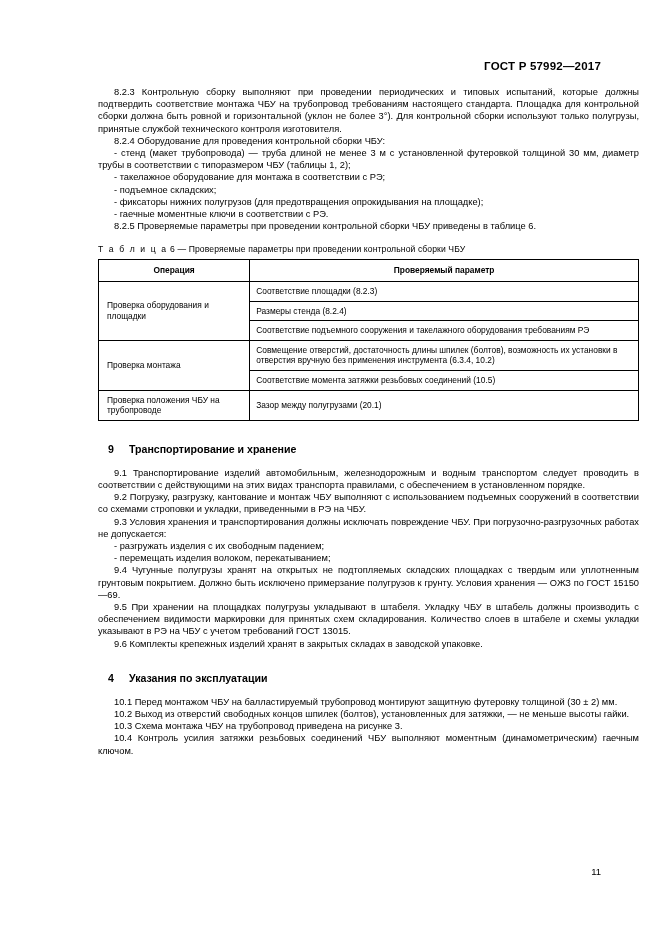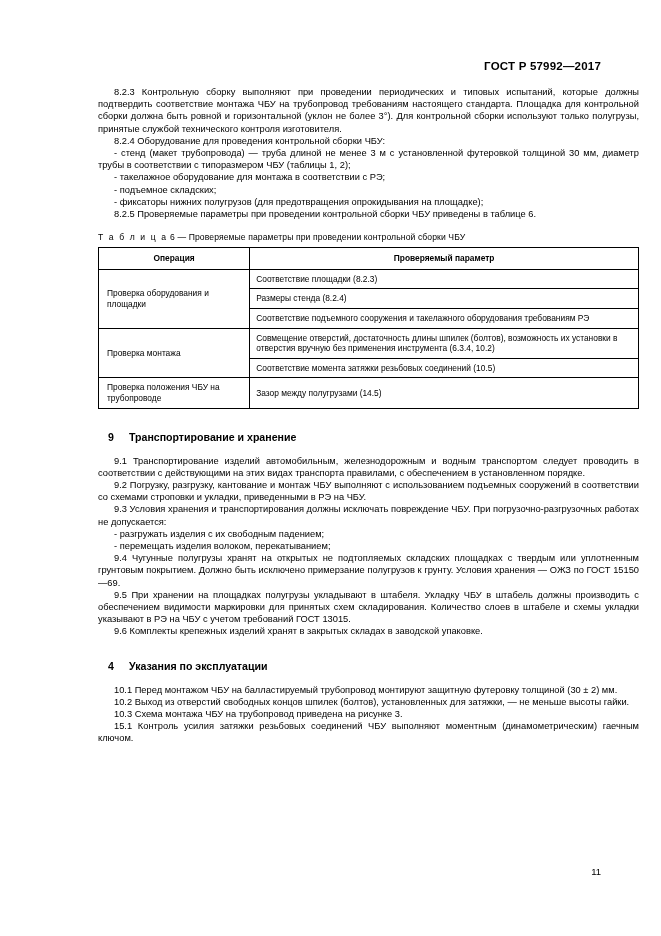--- a/index.html
+++ b/index.html
@@ -116,20 +116,21 @@
   <div class="header">ГОСТ Р 57992—2017</div>
 
   <div class="content">
 
     <div class="par indent">8.2.3 Контрольную сборку выполняют при проведении периодических и типовых испытаний, которые должны подтвердить соответствие монтажа ЧБУ на трубопровод требованиям настоящего стандарта. Площадка для контрольной сборки должна быть ровной и горизонтальной (уклон не более 3°). Для контрольной сборки используют только полугрузы, принятые службой технического контроля изготовителя.</div>
     <div class="par indent">8.2.4 Оборудование для проведения контрольной сборки ЧБУ:</div>
     <div class="par dash">- стенд (макет трубопровода) — труба длиной не менее 3 м с установленной футеровкой толщиной 30 мм, диаметр трубы в соответствии с типоразмером ЧБУ (таблицы 1, 2);</div>
     <div class="par dash">- такелажное оборудование для монтажа в соответствии с РЭ;</div>
     <div class="par dash">- подъемное складских;</div>
     <div class="par dash">- фиксаторы нижних полугрузов (для предотвращения опрокидывания на площадке);</div>
+    <div class="par dash">- гаечные моментные ключи в соответствии с РЭ.</div>
     <div class="par indent">8.2.5 Проверяемые параметры при проведении контрольной сборки ЧБУ приведены в таблице 6.</div>
 
     <div class="tbl-caption">
       <span class="sp">Т а б л и ц а</span>
       <span>6</span>
       <span>— Проверяемые параметры при проведении контрольной сборки ЧБУ</span>
     </div>
 
     <table class="params">
       <colgroup>
@@ -155,21 +156,21 @@
         </tr>
         <tr>
           <td class="op" rowspan="2">Проверка монтажа</td>
           <td class="param-cell">Совмещение отверстий, достаточность длины шпилек (болтов), возможность их установки в отверстия вручную без применения инструмента (6.3.4, 10.2)</td>
         </tr>
         <tr>
           <td class="param-cell">Соответствие момента затяжки резьбовых соединений (10.5)</td>
         </tr>
         <tr>
           <td class="op">Проверка положения ЧБУ на трубопроводе</td>
-          <td class="param-cell">Зазор между полугрузами (14.5)</td>
+          <td class="param-cell">Зазор между полугрузами (20.1)</td>
         </tr>
       </tbody>
     </table>
 
     <h2 class="section">
       <span class="num">9</span>
       <span>Транспортирование и хранение</span>
     </h2>
 
     <div class="par indent">9.1 Транспортирование изделий автомобильным, железнодорожным и водным транспортом следует проводить в соответствии с действующими на этих видах транспорта правилами, с обеспечением в установленном порядке.</div>
@@ -182,19 +183,19 @@
     <div class="par indent">9.6 Комплекты крепежных изделий хранят в закрытых складах в заводской упаковке.</div>
 
     <h2 class="section">
       <span class="num">4</span>
       <span>Указания по эксплуатации</span>
     </h2>
 
     <div class="par indent">10.1 Перед монтажом ЧБУ на балластируемый трубопровод монтируют защитную футеровку толщиной (30 ± 2) мм.</div>
     <div class="par indent">10.2 Выход из отверстий свободных концов шпилек (болтов), установленных для затяжки, — не меньше высоты гайки.</div>
     <div class="par indent">10.3 Схема монтажа ЧБУ на трубопровод приведена на рисунке 3.</div>
-    <div class="par indent">15.1 Контроль усилия затяжки резьбовых соединений ЧБУ выполняют моментным (динамометрическим) гаечным ключом.</div>
+    <div class="par indent">10.4 Контроль усилия затяжки резьбовых соединений ЧБУ выполняют моментным (динамометрическим) гаечным ключом.</div>
 
   </div>
 
   <div class="pagenum">11</div>
 
 </div>
 
 </body></html>

